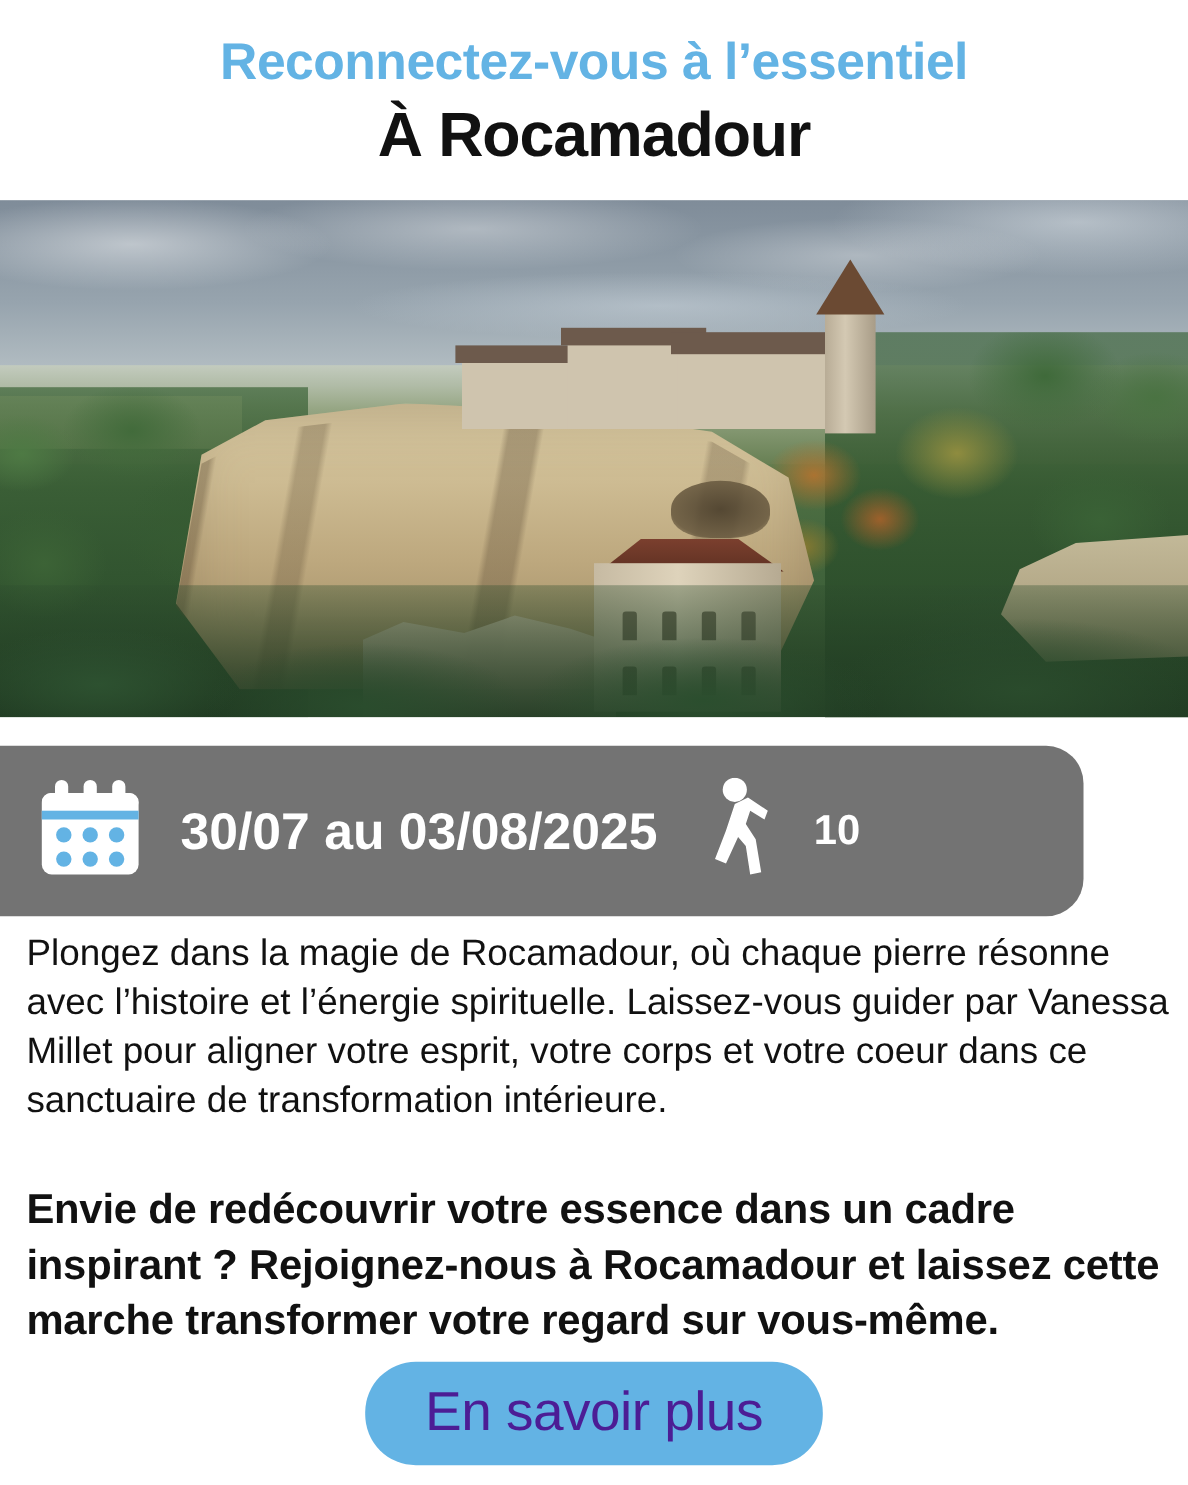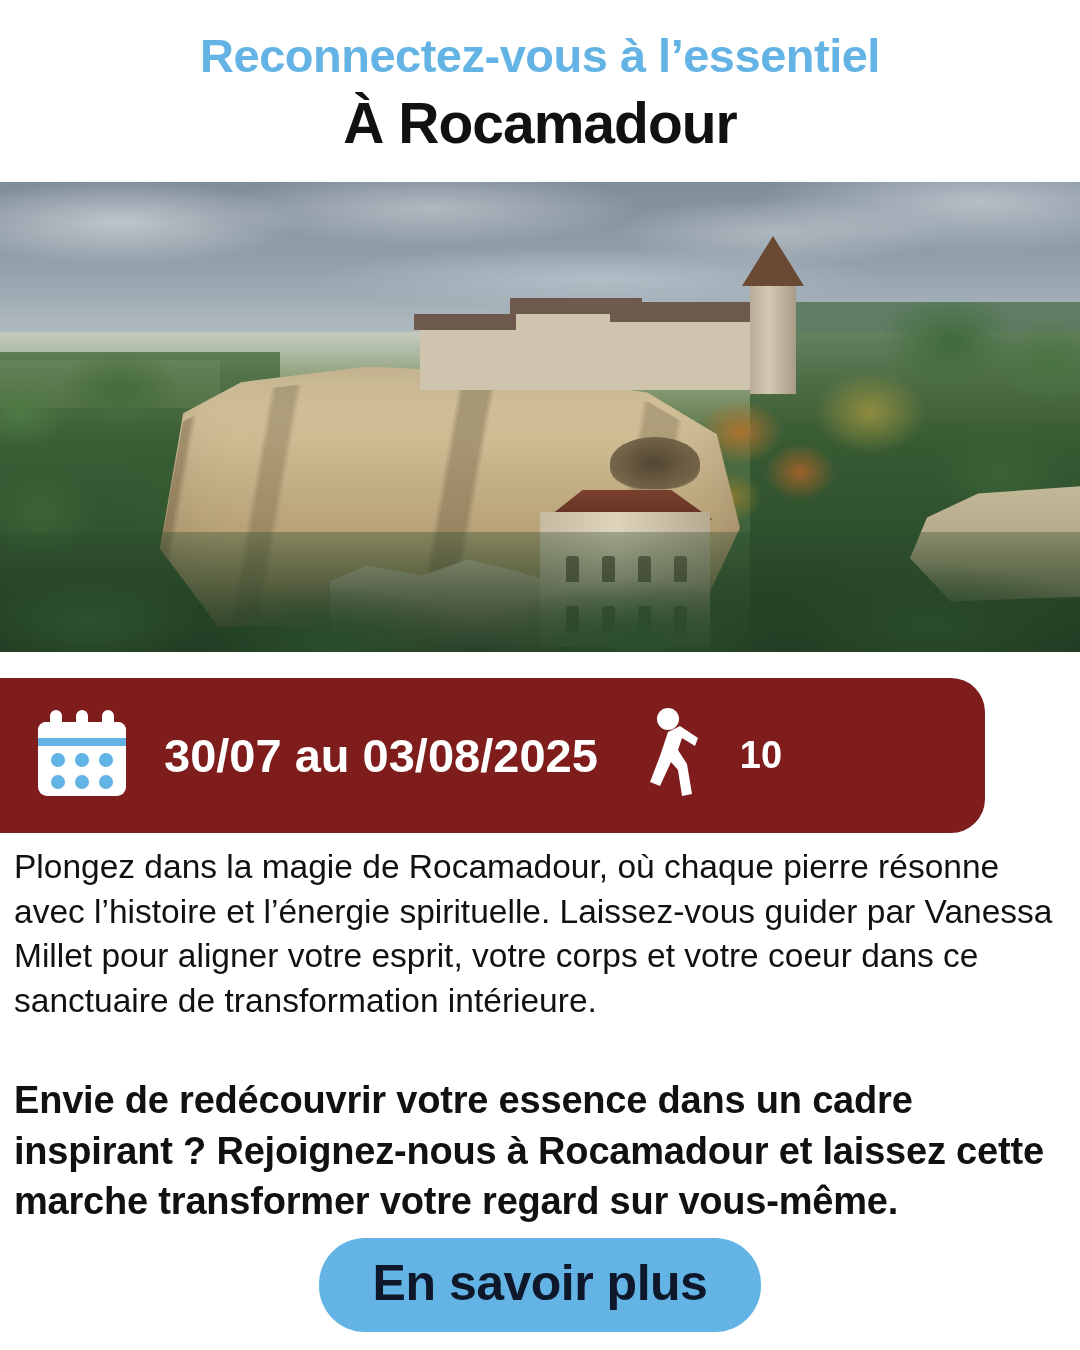--- a/index.html
+++ b/index.html
@@ -204,21 +204,21 @@
     opacity: .95;
   }
 
   
   .infobar {
     position: absolute;
     left: 0;
     top: 678px;
     width: 985px;
     height: 155px;
-    background: #7f1d1d;
+    background: #737373;
     border-top-right-radius: 34px;
     border-bottom-right-radius: 34px;
     display: flex;
     align-items: center;
     gap: 34px;
     padding: 0 40px 0 34px;
     color: #ffffff;
   }
   .infobar .cal { flex: 0 0 auto; }
   .infobar .dates {
@@ -230,21 +230,21 @@
   .infobar .walker { flex: 0 0 auto; margin-left: 6px; }
   .infobar .count {
     font-size: 38px;
     font-weight: bold;
     margin-left: 6px;
   }
 
   
   .body-copy {
     position: absolute;
-    left: 14px;
+    left: 24px;
     top: 845px;
     width: 1052px;
   }
   .para {
     font-size: 33.5px;
     line-height: 1.33;
     color: #111;
     margin: 0;
   }
   .para-bold {
@@ -260,27 +260,27 @@
   .cta-row {
     position: absolute;
     left: 0;
     top: 1238px;
     width: 1080px;
     display: flex;
     justify-content: center;
   }
   .cta {
     background: #63b3e4;
-    color: #0f172a;
+    color: #4c1d95;
     border: none;
     border-radius: 46px;
     padding: 16px 54px 20px 54px;
     font-family: "Liberation Sans", sans-serif;
     font-size: 50px;
-    font-weight: bold;
+    font-weight: normal;
     letter-spacing: -0.5px;
     cursor: pointer;
   }
 </style>
 </head>
 <body>
 
 <div class="header">
   <p class="kicker">Reconnectez-vous à l’essentiel</p>
   <h1 class="title">À Rocamadour</h1>

